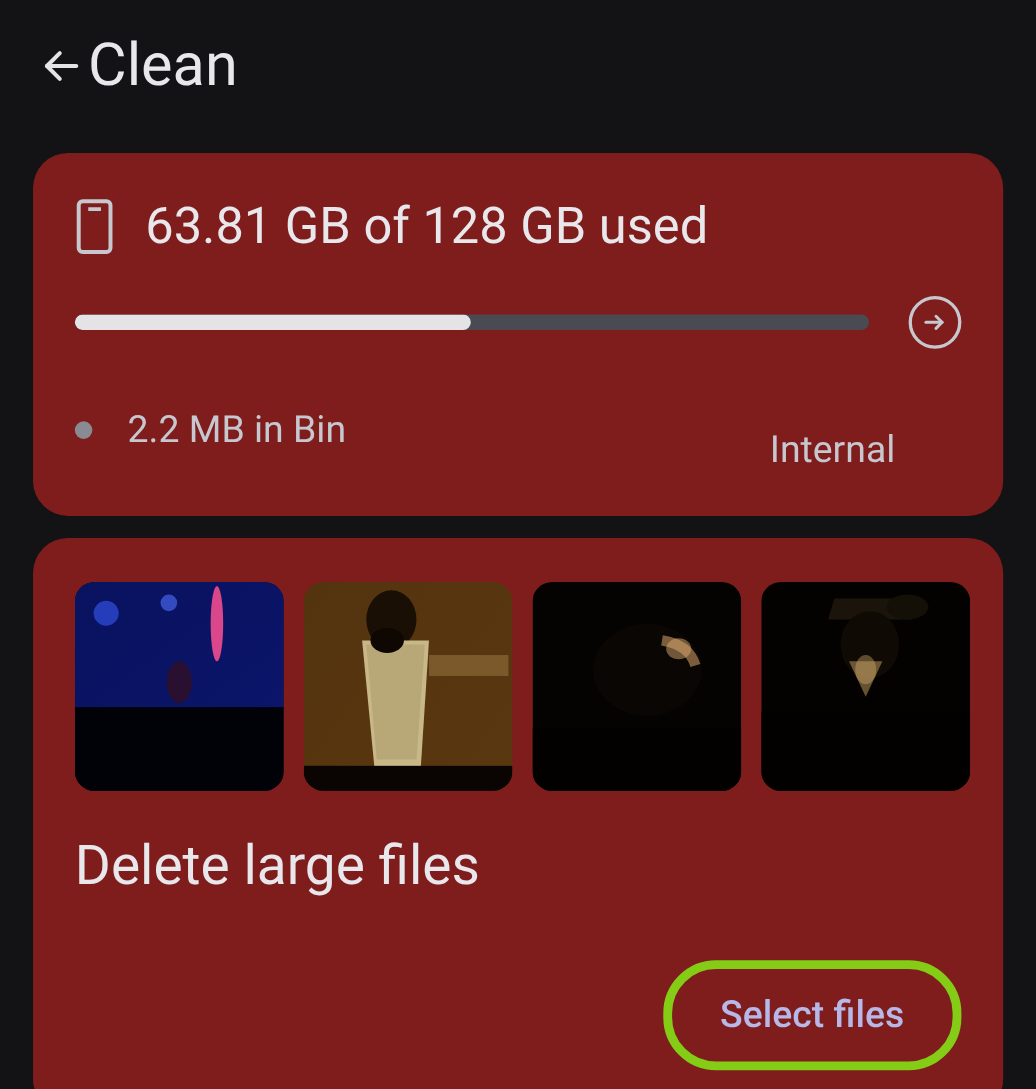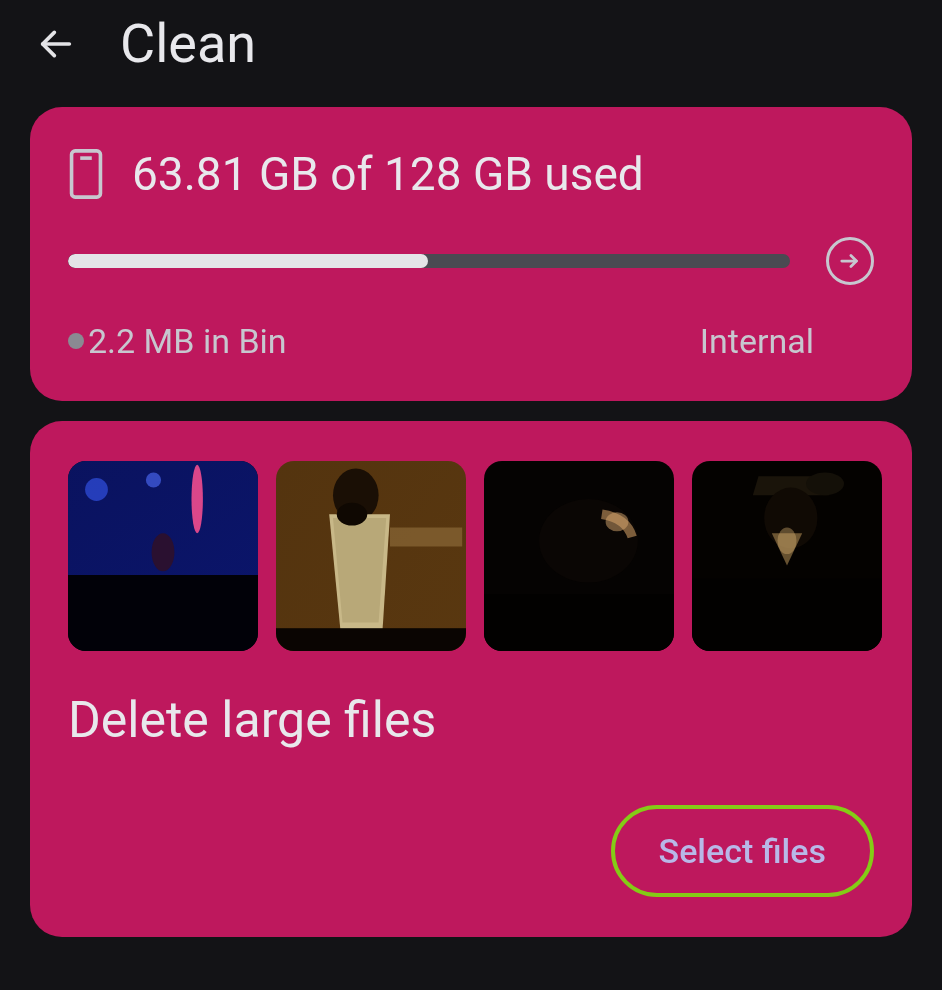--- a/index.html
+++ b/index.html
@@ -11,38 +11,37 @@
       width: 942px;
       height: 990px;
       background: #131316;
       font-family: 'Roboto', 'Segoe UI', Arial, sans-serif;
       color: #e4e4e7;
       overflow: hidden;
     }
     .header {
       display: flex;
       align-items: center;
-      padding: 12px 32px;
-      gap: 40px;
+      padding: 28px 32px;
     }
     .back-icon {
       width: 48px;
       height: 48px;
       display: flex;
       align-items: center;
       justify-content: center;
       cursor: pointer;
     }
     .title {
       font-size: 54px;
       font-weight: 400;
       color: #e8e8ec;
     }
     .card {
-      background: #be185d;
+      background: #7f1d1d;
       border-radius: 32px;
       margin: 20px 30px;
       padding: 40px 38px;
     }
     .storage-card {
       position: relative;
     }
     .storage-header {
       display: flex;
       align-items: center;
@@ -89,36 +88,37 @@
     }
     .storage-footer {
       display: flex;
       align-items: center;
       justify-content: space-between;
       margin-top: 36px;
     }
     .bin-info {
       display: flex;
       align-items: center;
-      gap: 4px;
+      gap: 32px;
     }
     .dot {
       width: 16px;
       height: 16px;
       background: #8a8a92;
       border-radius: 50%;
     }
     .bin-text {
       font-size: 34px;
       color: #c7c7cf;
     }
     .internal-text {
       font-size: 34px;
       color: #c7c7cf;
       margin-right: 60px;
+      margin-top: 36px;
     }
     .thumbs-row {
       display: flex;
       gap: 18px;
       margin-bottom: 40px;
     }
     .thumb {
       width: 190px;
       height: 190px;
       border-radius: 18px;
@@ -139,21 +139,21 @@
     .card-subtitle {
       font-size: 34px;
       color: #c7c7cf;
     }
     .card-action {
       display: flex;
       justify-content: flex-end;
       margin-top: 56px;
     }
     .select-button {
-      border: 4px solid #84cc16;
+      border: 8px solid #84cc16;
       background: transparent;
       color: #b8b8e8;
       font-size: 34px;
       font-weight: 500;
       padding: 22px 44px;
       border-radius: 48px;
       cursor: pointer;
       font-family: inherit;
     }
   </style>

